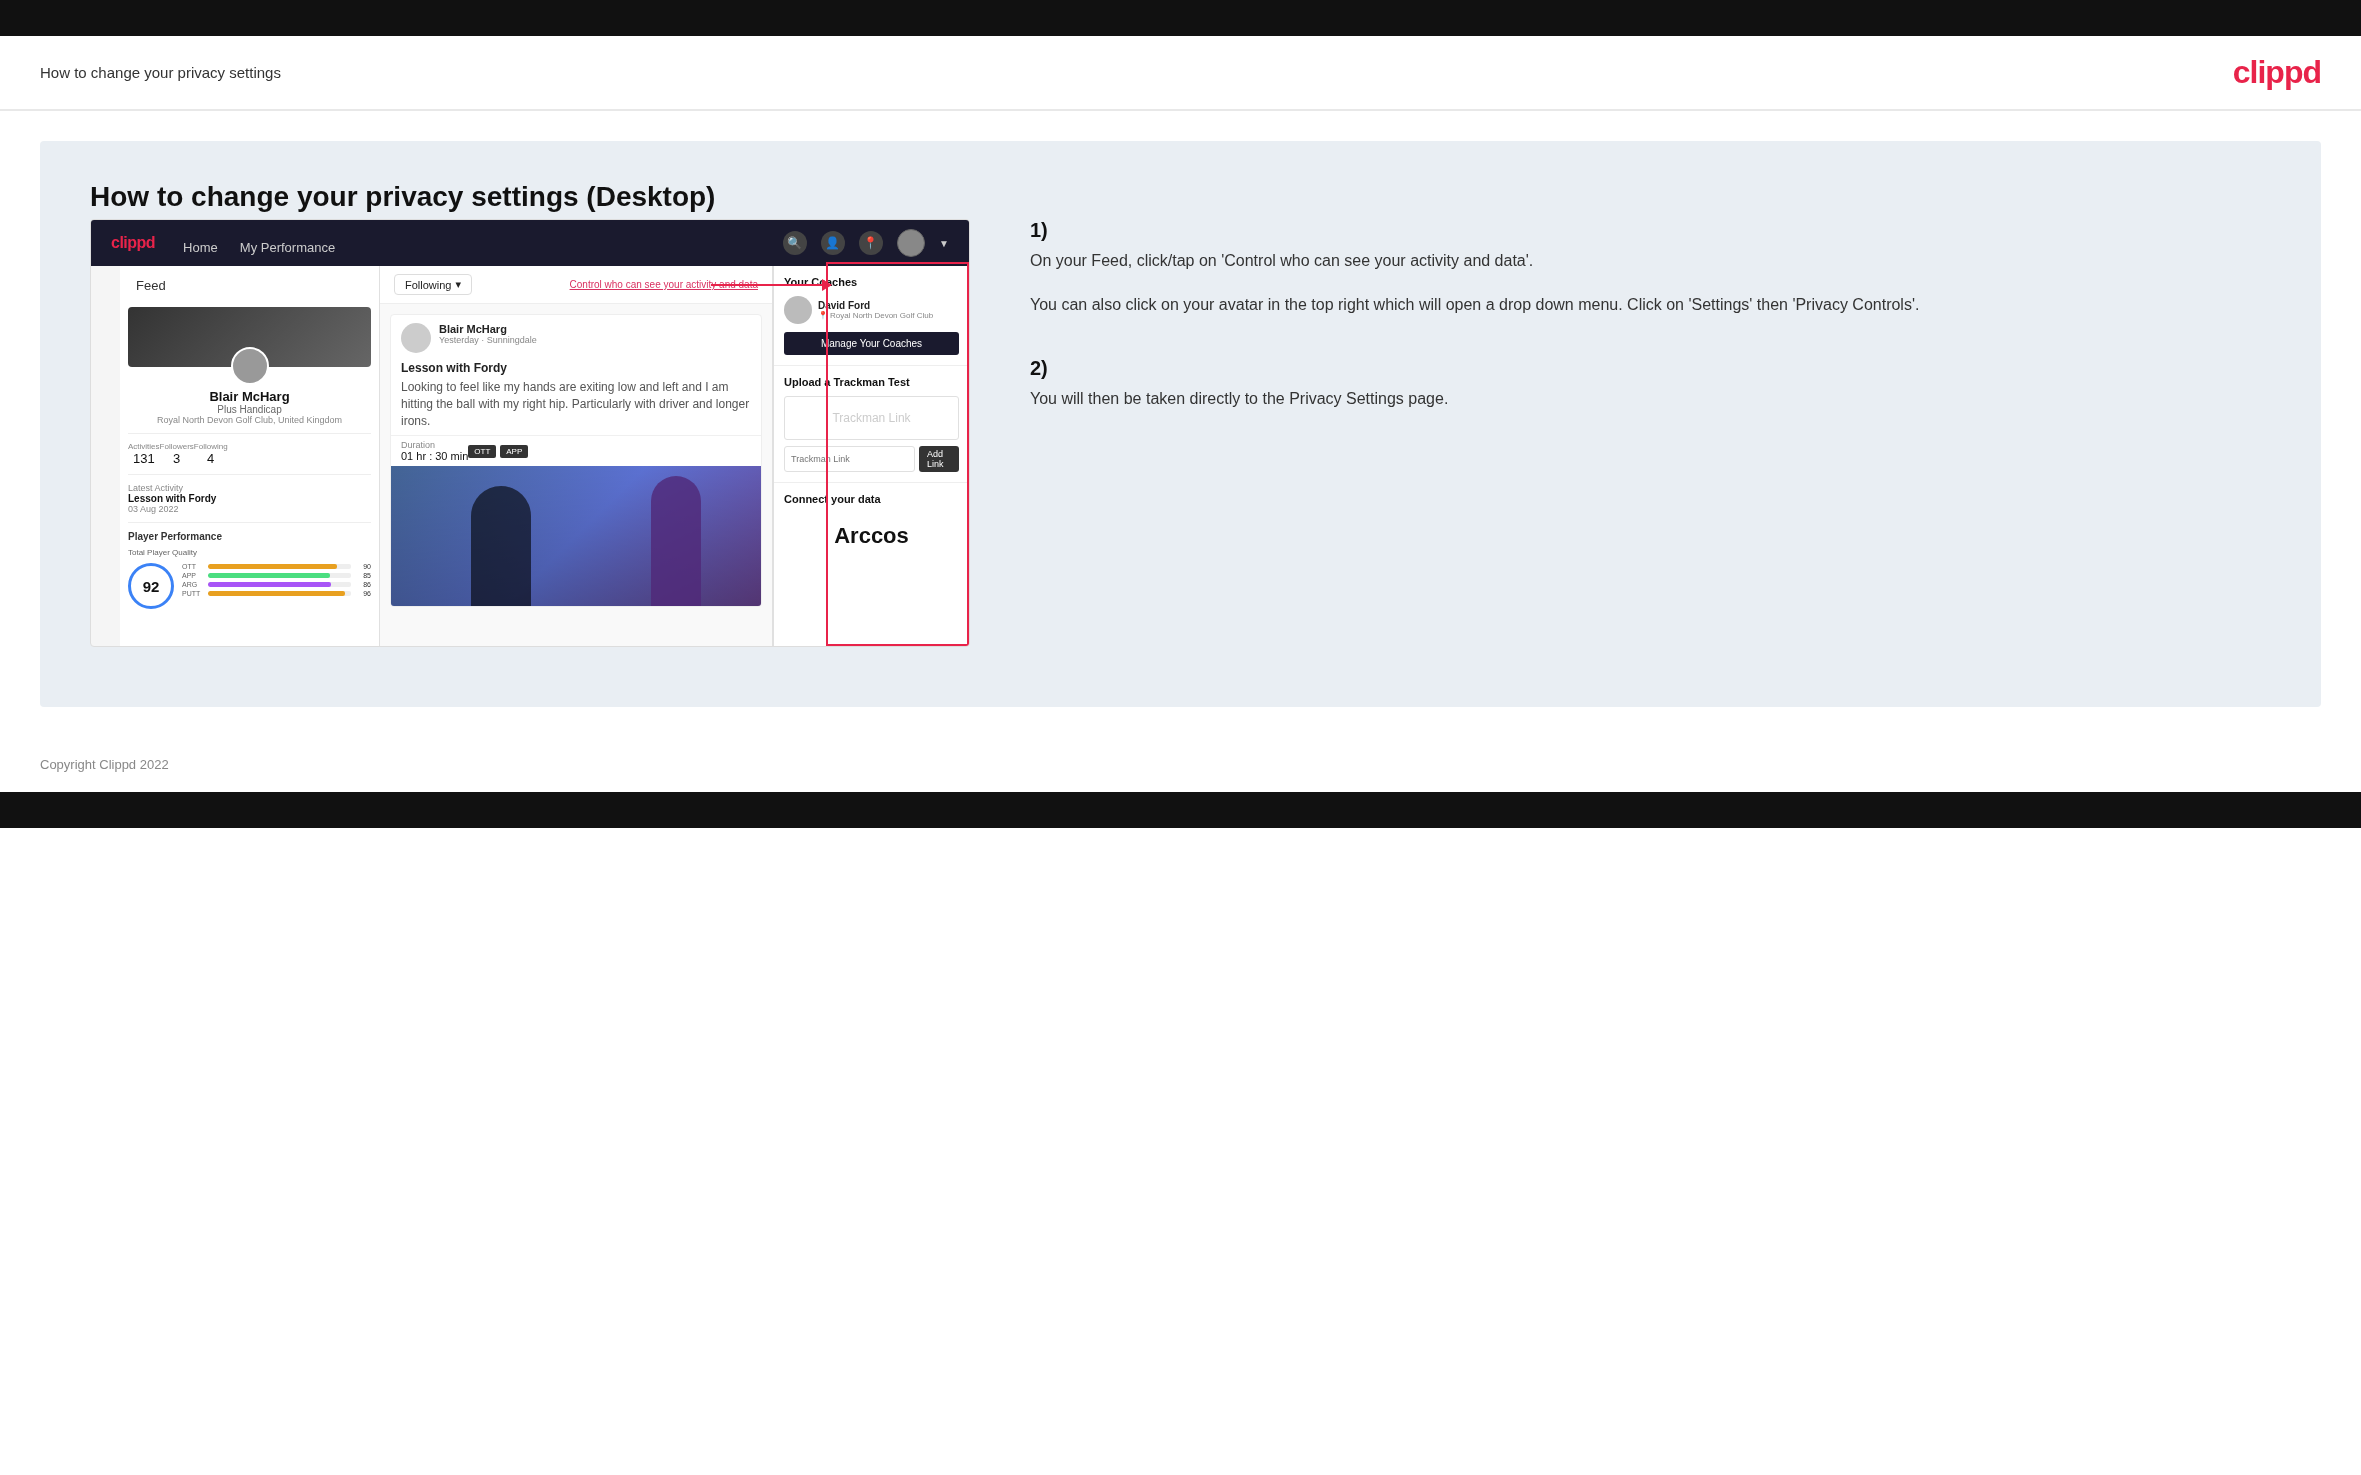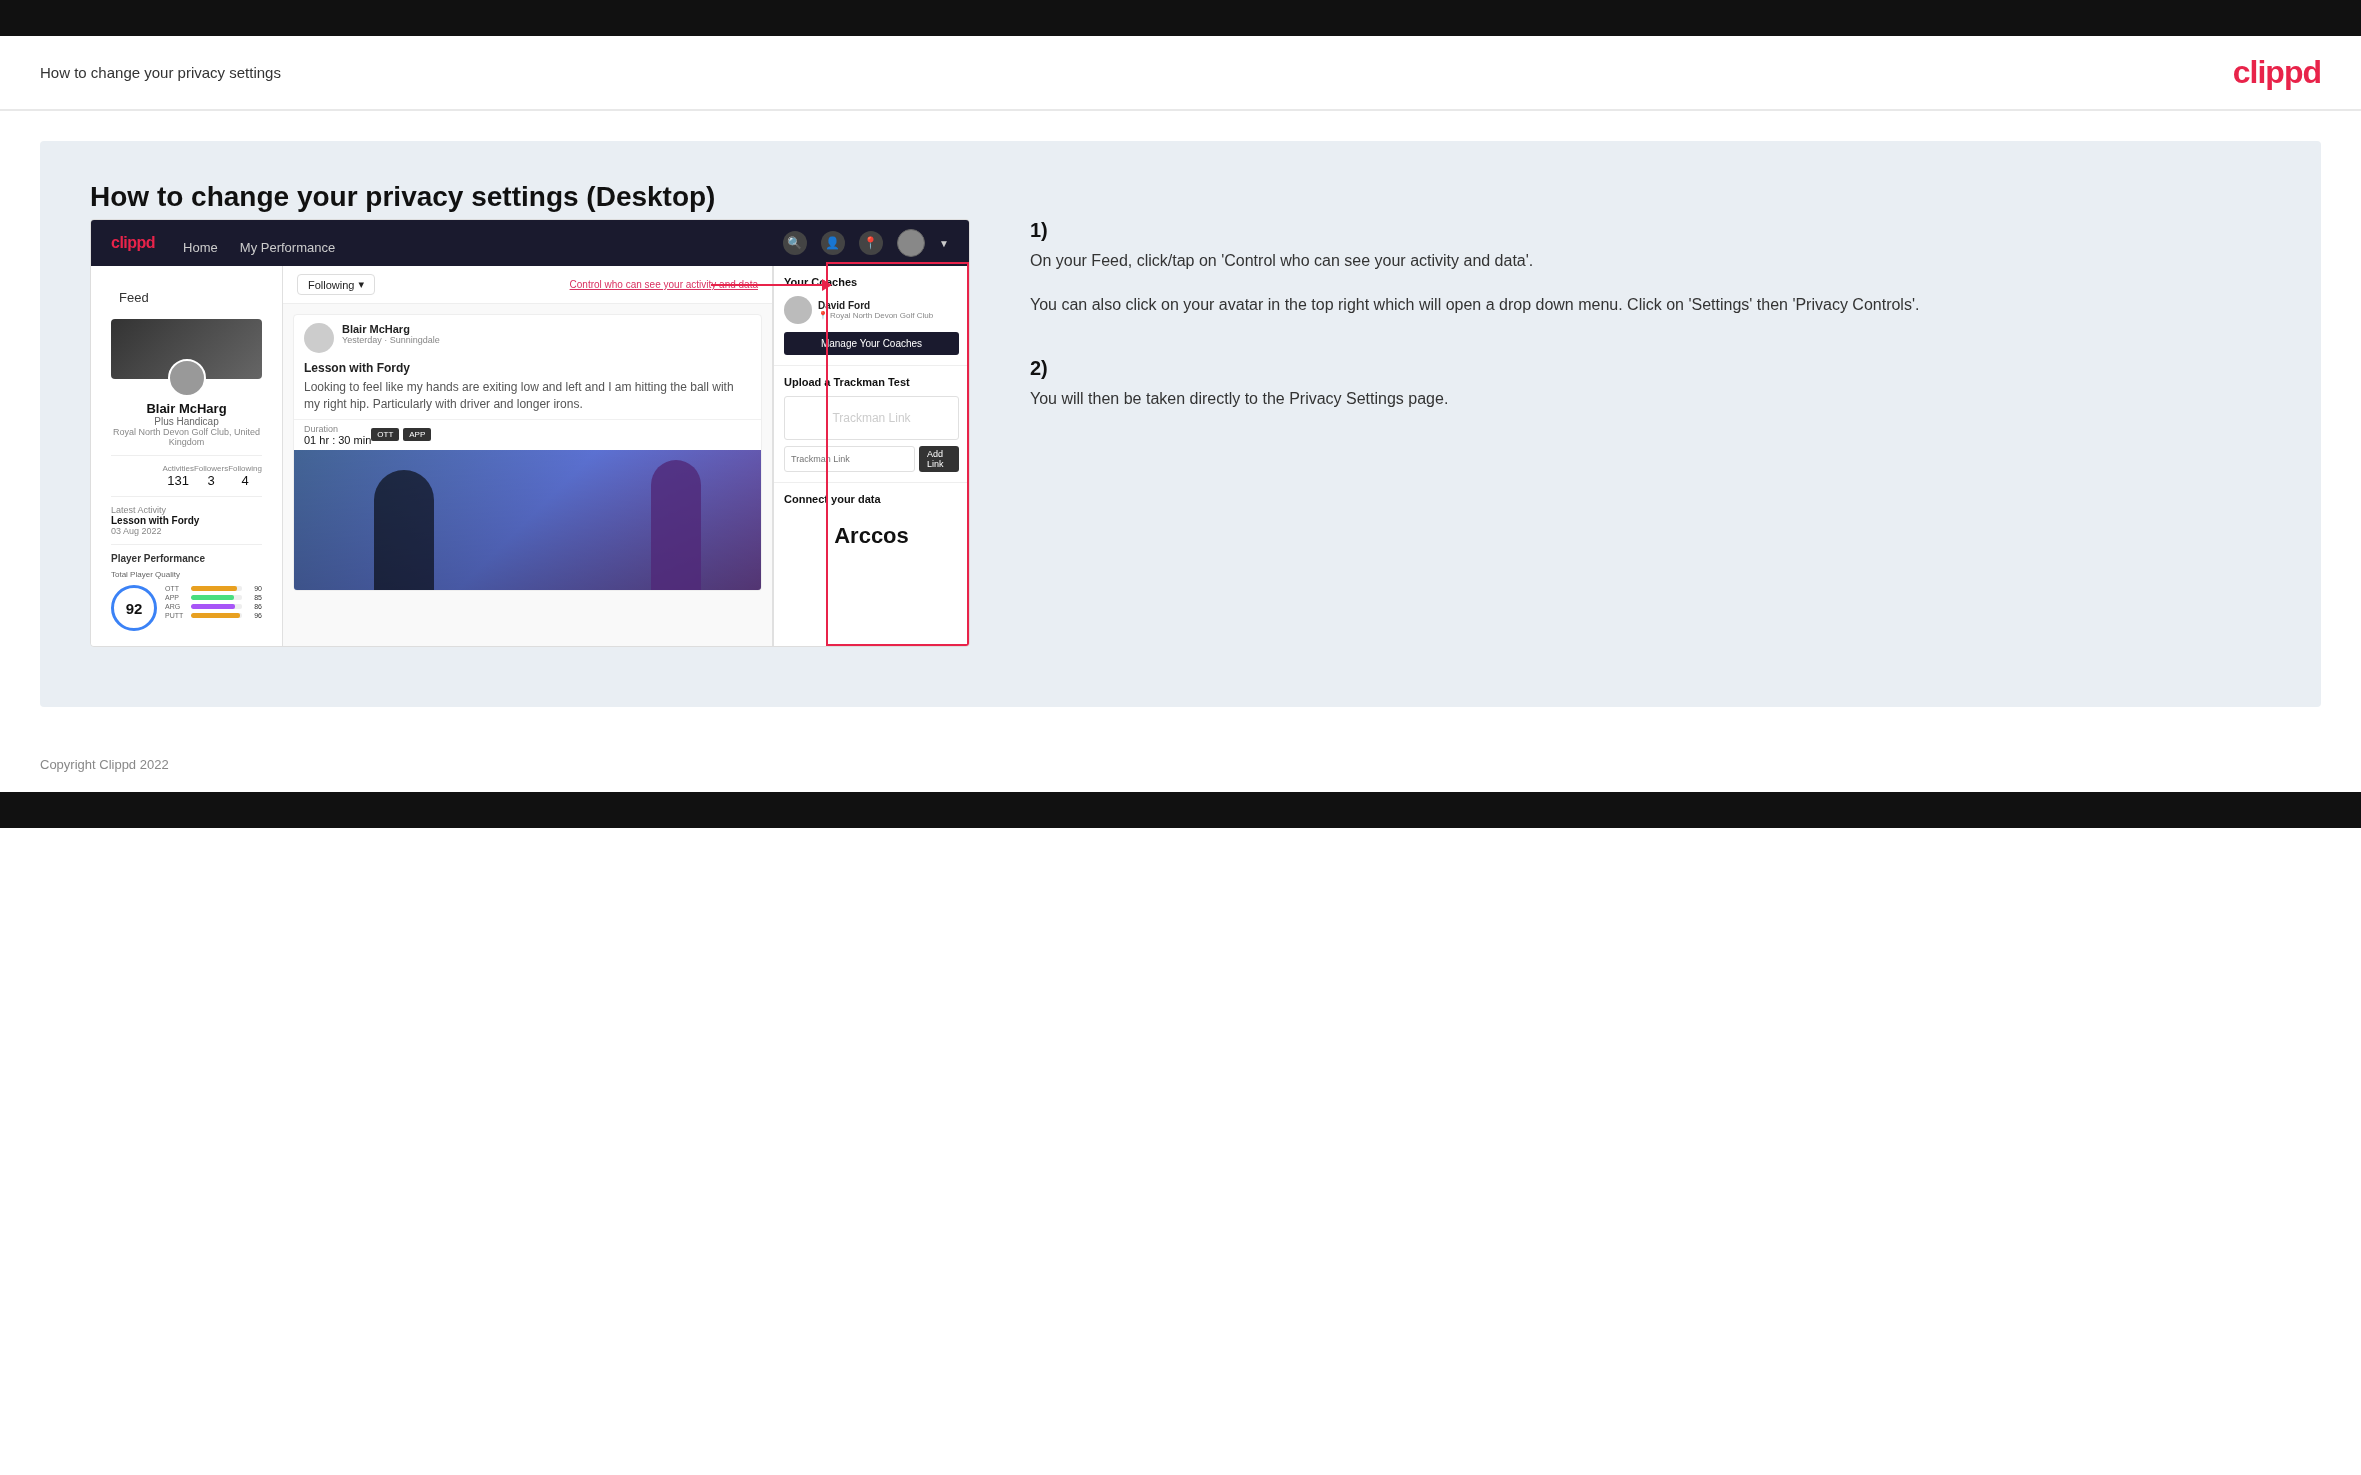--- a/index.html
+++ b/index.html
@@ -114,25 +114,26 @@
       border-radius: 50%;
       border: 1px solid #666;
     }
     
     .app-body {
       display: flex;
       height: 380px;
     }
     
     .app-sidebar {
-      width: 192px;
+      width: 260px;
       background: #fff;
       border-right: 1px solid #e0e0e0;
-      padding: 20px;
+      padding: 8px;
       flex-shrink: 0;
+      margin-left: 29px;
     }
     .app-feed-tab {
       font-size: 13px;
       color: #333;
       padding: 4px 8px;
       margin-bottom: 10px;
       display: inline-block;
     }
     .app-profile-cover {
       background: linear-gradient(135deg, #333 0%, #666 100%);
@@ -166,21 +167,21 @@
     .app-profile-handicap {
       font-size: 10px;
       color: #666;
     }
     .app-profile-club {
       font-size: 9px;
       color: #888;
     }
     .app-stats {
       display: flex;
-      justify-content: flex-end;
+      justify-content: flex-start;
       padding: 8px 0;
       border-bottom: 1px solid #eee;
     }
     .app-stat-item {
       text-align: center;
     }
     .app-stat-label {
       font-size: 8px;
       color: #888;
     }

